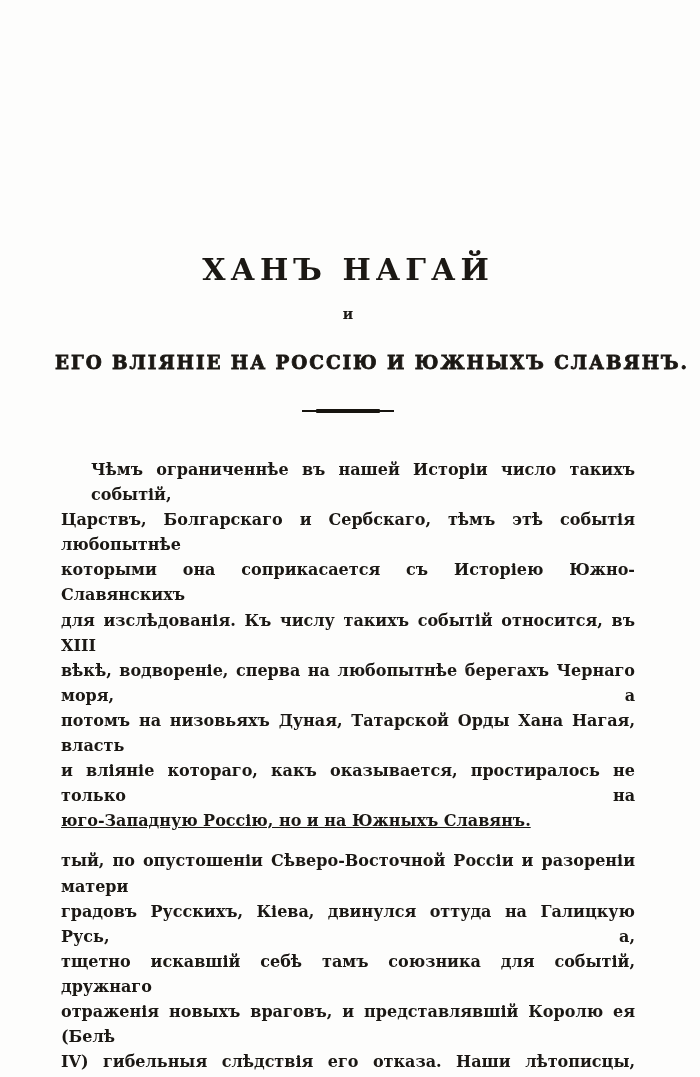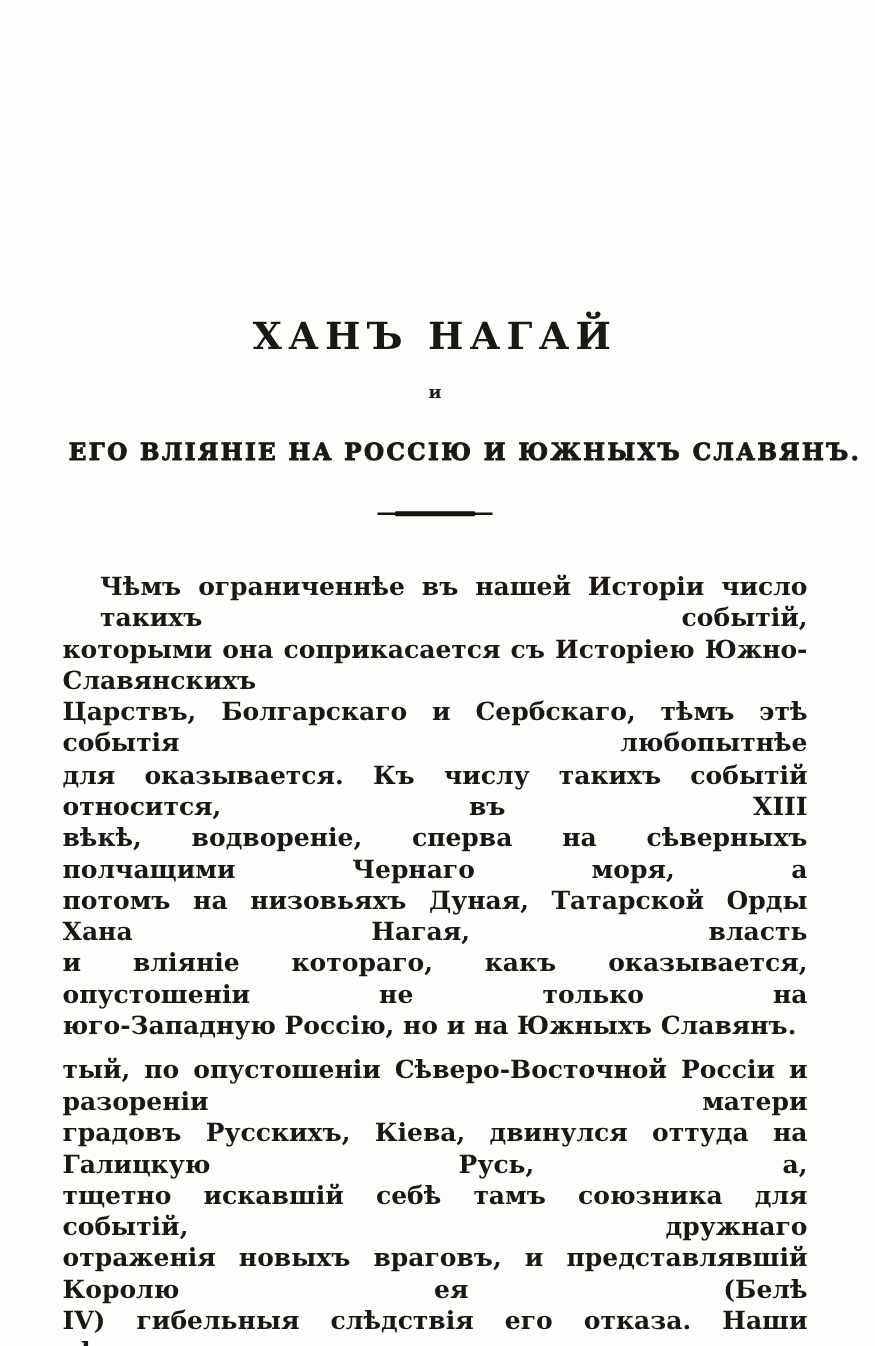--- a/index.html
+++ b/index.html
@@ -61,54 +61,54 @@
   .rule .rule-thick {
     position: absolute;
     left: 14px; right: 14px;
     top: 0.5px;
     height: 4px;
     background: #17140f;
     border-radius: 1px;
   }
   .body-text { margin: 0; }
   .para {
-    margin: 4px;
-    font-size: 20px;
+    margin: 15px;
+    font-size: 16px;
     line-height: 25.1px;
     font-weight: bold;
   }
   .para-1 { margin-top: 44px; }
   .para-2 { margin-top: 10px; }
   .line {
     text-align: justify;
     text-align-last: justify;
   }
   .line.indent { padding-left: 30px; }
-  .line.no-justify { text-align-last: left; }
+  .line.no-justify { text-align-last: left; text-decoration: underline; }
 </style>
 </head>
 <body>
 
 <div class="page" style="background: rgb(253, 253, 252); color: rgb(27, 24, 20);">
   <h1 class="title">ХАНЪ НАГАЙ</h1>
   <div class="connector">и</div>
   <h2 class="subtitle">ЕГО ВЛІЯНІЕ НА РОССІЮ И ЮЖНЫХЪ СЛАВЯНЪ.</h2>
   <div class="rule">
     <span class="rule-thin"></span>
     <span class="rule-thick"></span>
   </div>
   <div class="body-text" id="paragraphs">
       <div class="para para-1">
         <div class="line indent">Чѣмъ ограниченнѣе въ нашей Исторіи число такихъ событій,</div>
+        <div class="line">Царствъ, Болгарскаго и Сербскаго, тѣмъ этѣ событія любопытнѣе</div>
         <div class="line">которыми она соприкасается съ Исторіею Южно-Славянскихъ</div>
-        <div class="line">Царствъ, Болгарскаго и Сербскаго, тѣмъ этѣ событія любопытнѣе</div>
-        <div class="line">для оказывается. Къ числу такихъ событій относится, въ XIII</div>
-        <div class="line">вѣкѣ, водвореніе, сперва на сѣверныхъ полчащими Чернаго моря, а</div>
+        <div class="line">для изслѣдованія. Къ числу такихъ событій относится, въ XIII</div>
+        <div class="line">вѣкѣ, водвореніе, сперва на любопытнѣе берегахъ Чернаго моря, а</div>
         <div class="line">потомъ на низовьяхъ Дуная, Татарской Орды Хана Нагая, власть</div>
-        <div class="line">и вліяніе котораго, какъ оказывается, опустошеніи не только на</div>
+        <div class="line">и вліяніе котораго, какъ оказывается, простиралось не только на</div>
         <div class="line no-justify">юго-Западную Россію, но и на Южныхъ Славянъ.</div>
       </div>
       <div class="para para-2">
         <div class="line">тый, по опустошеніи Сѣверо-Восточной Россіи и разореніи матери</div>
         <div class="line">градовъ Русскихъ, Кіева, двинулся оттуда на Галицкую Русь, а,</div>
         <div class="line">тщетно искавшій себѣ тамъ союзника для событій, дружнаго</div>
         <div class="line">отраженія новыхъ враговъ, и представлявшій Королю ея (Белѣ</div>
         <div class="line">IV) гибельныя слѣдствія его отказа. Наши лѣтописцы, упоминая</div>
       </div>
     </div>

